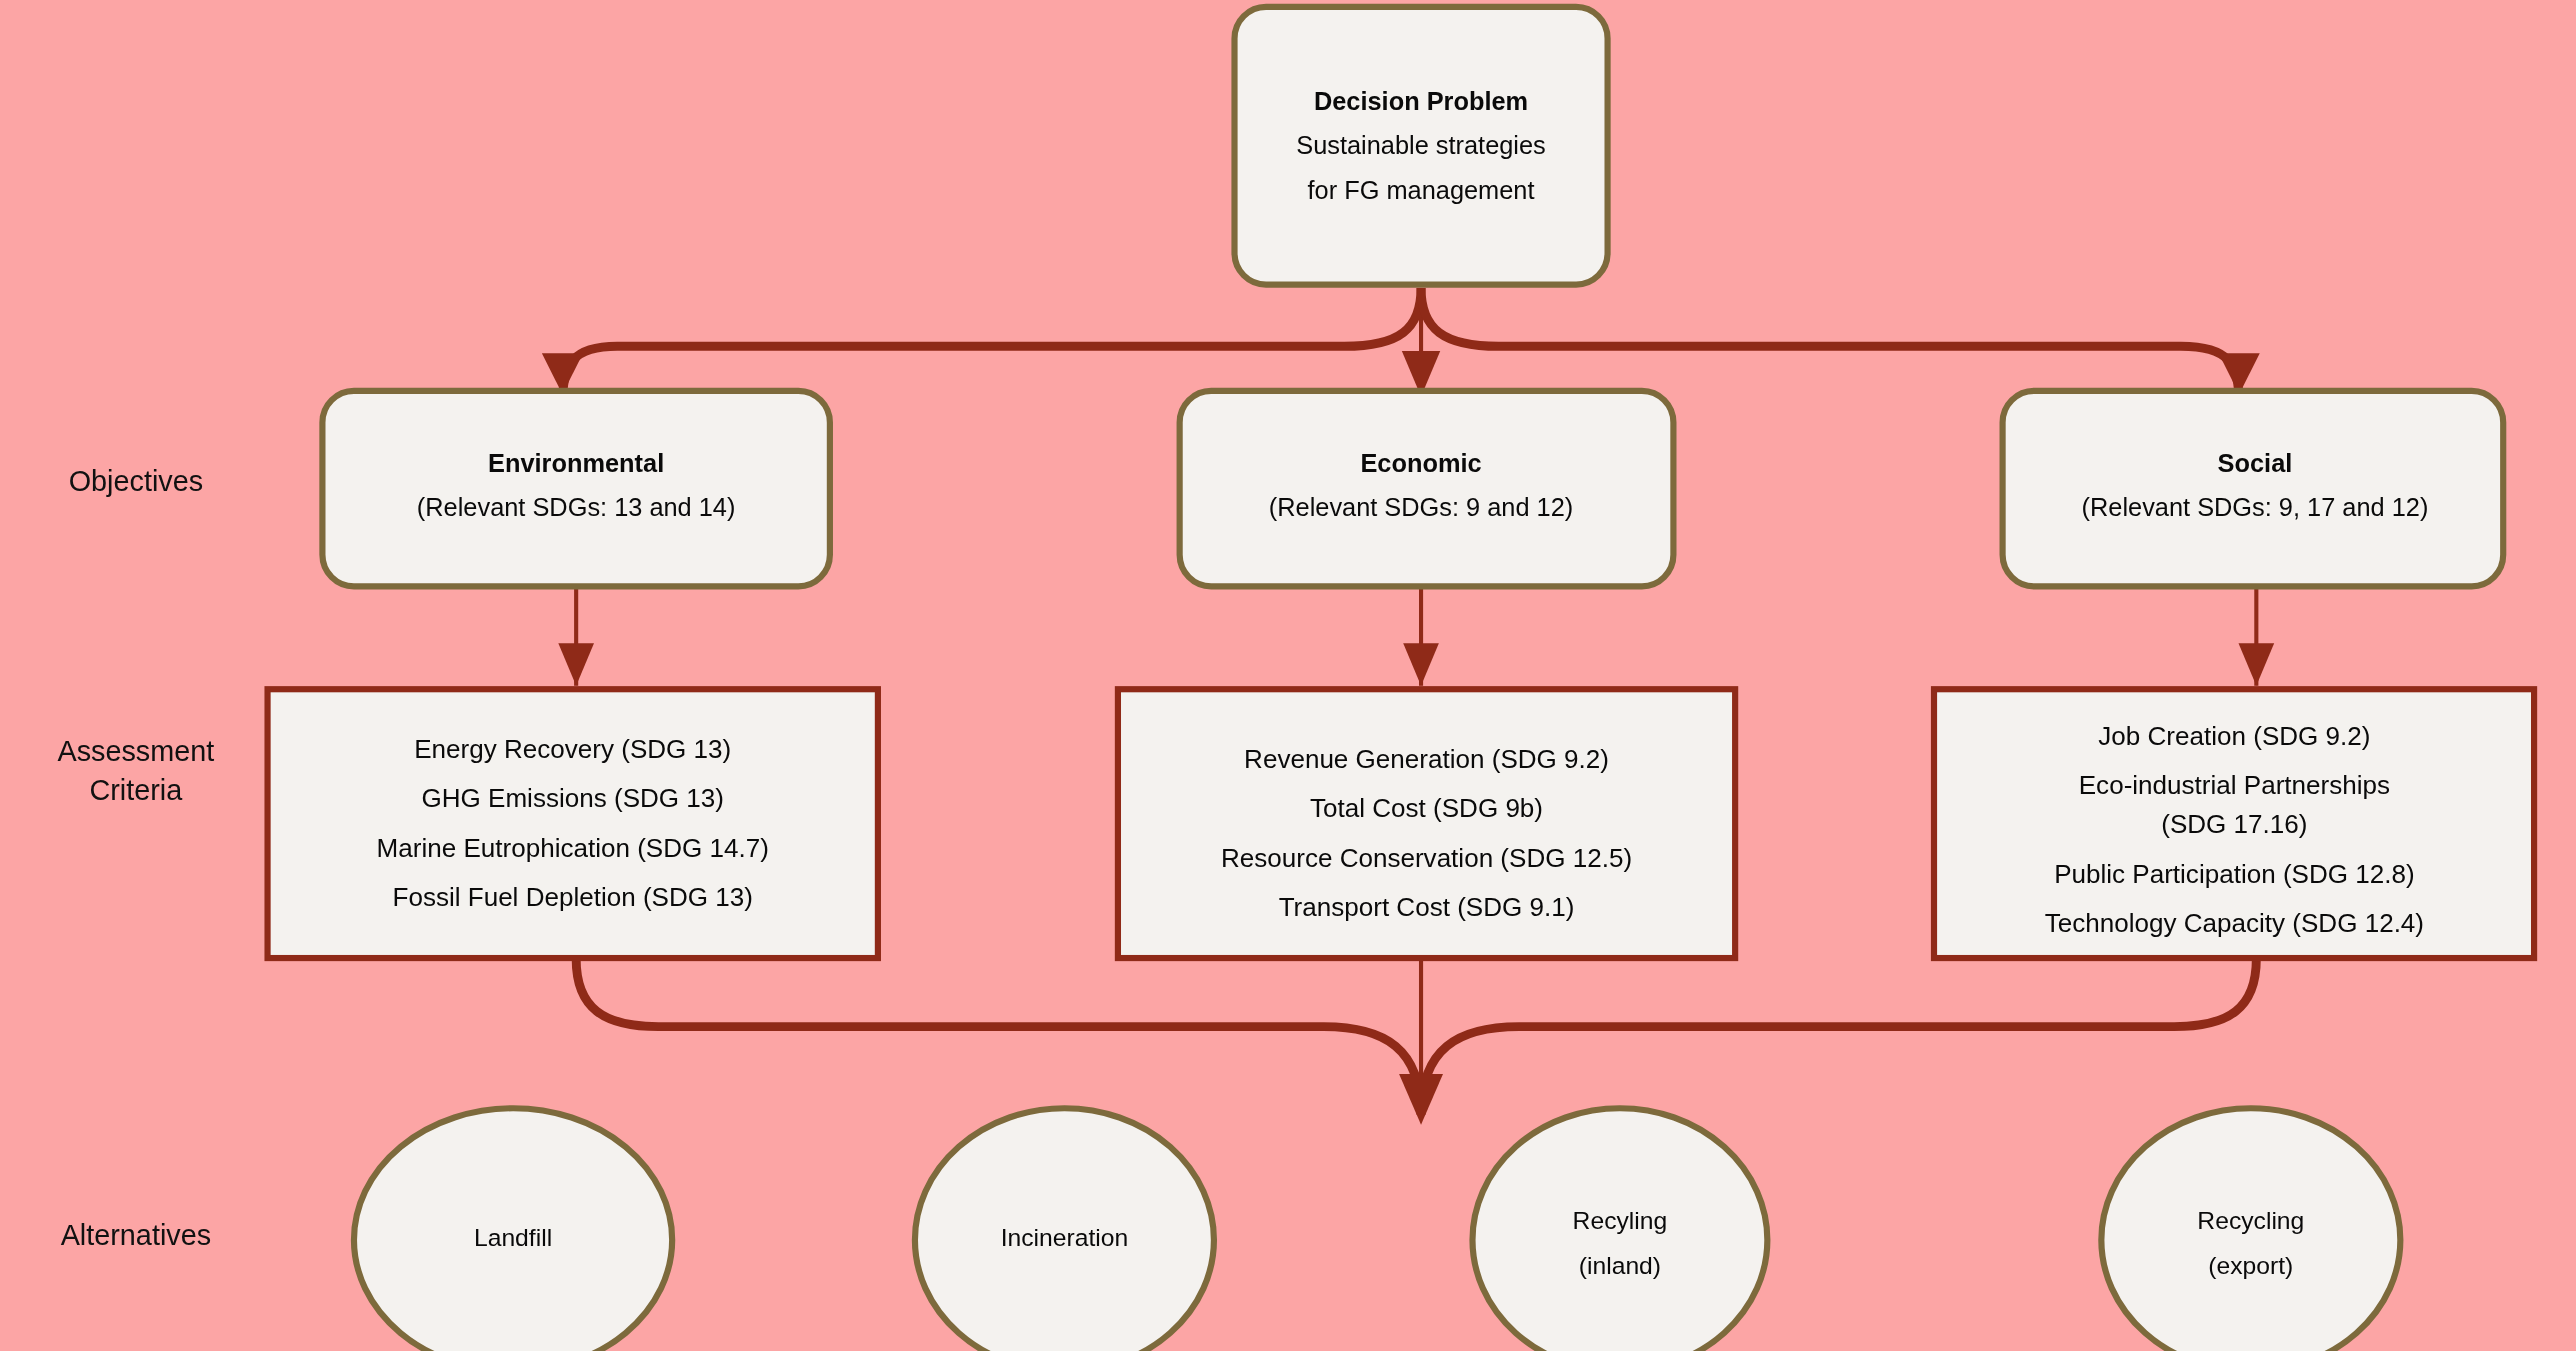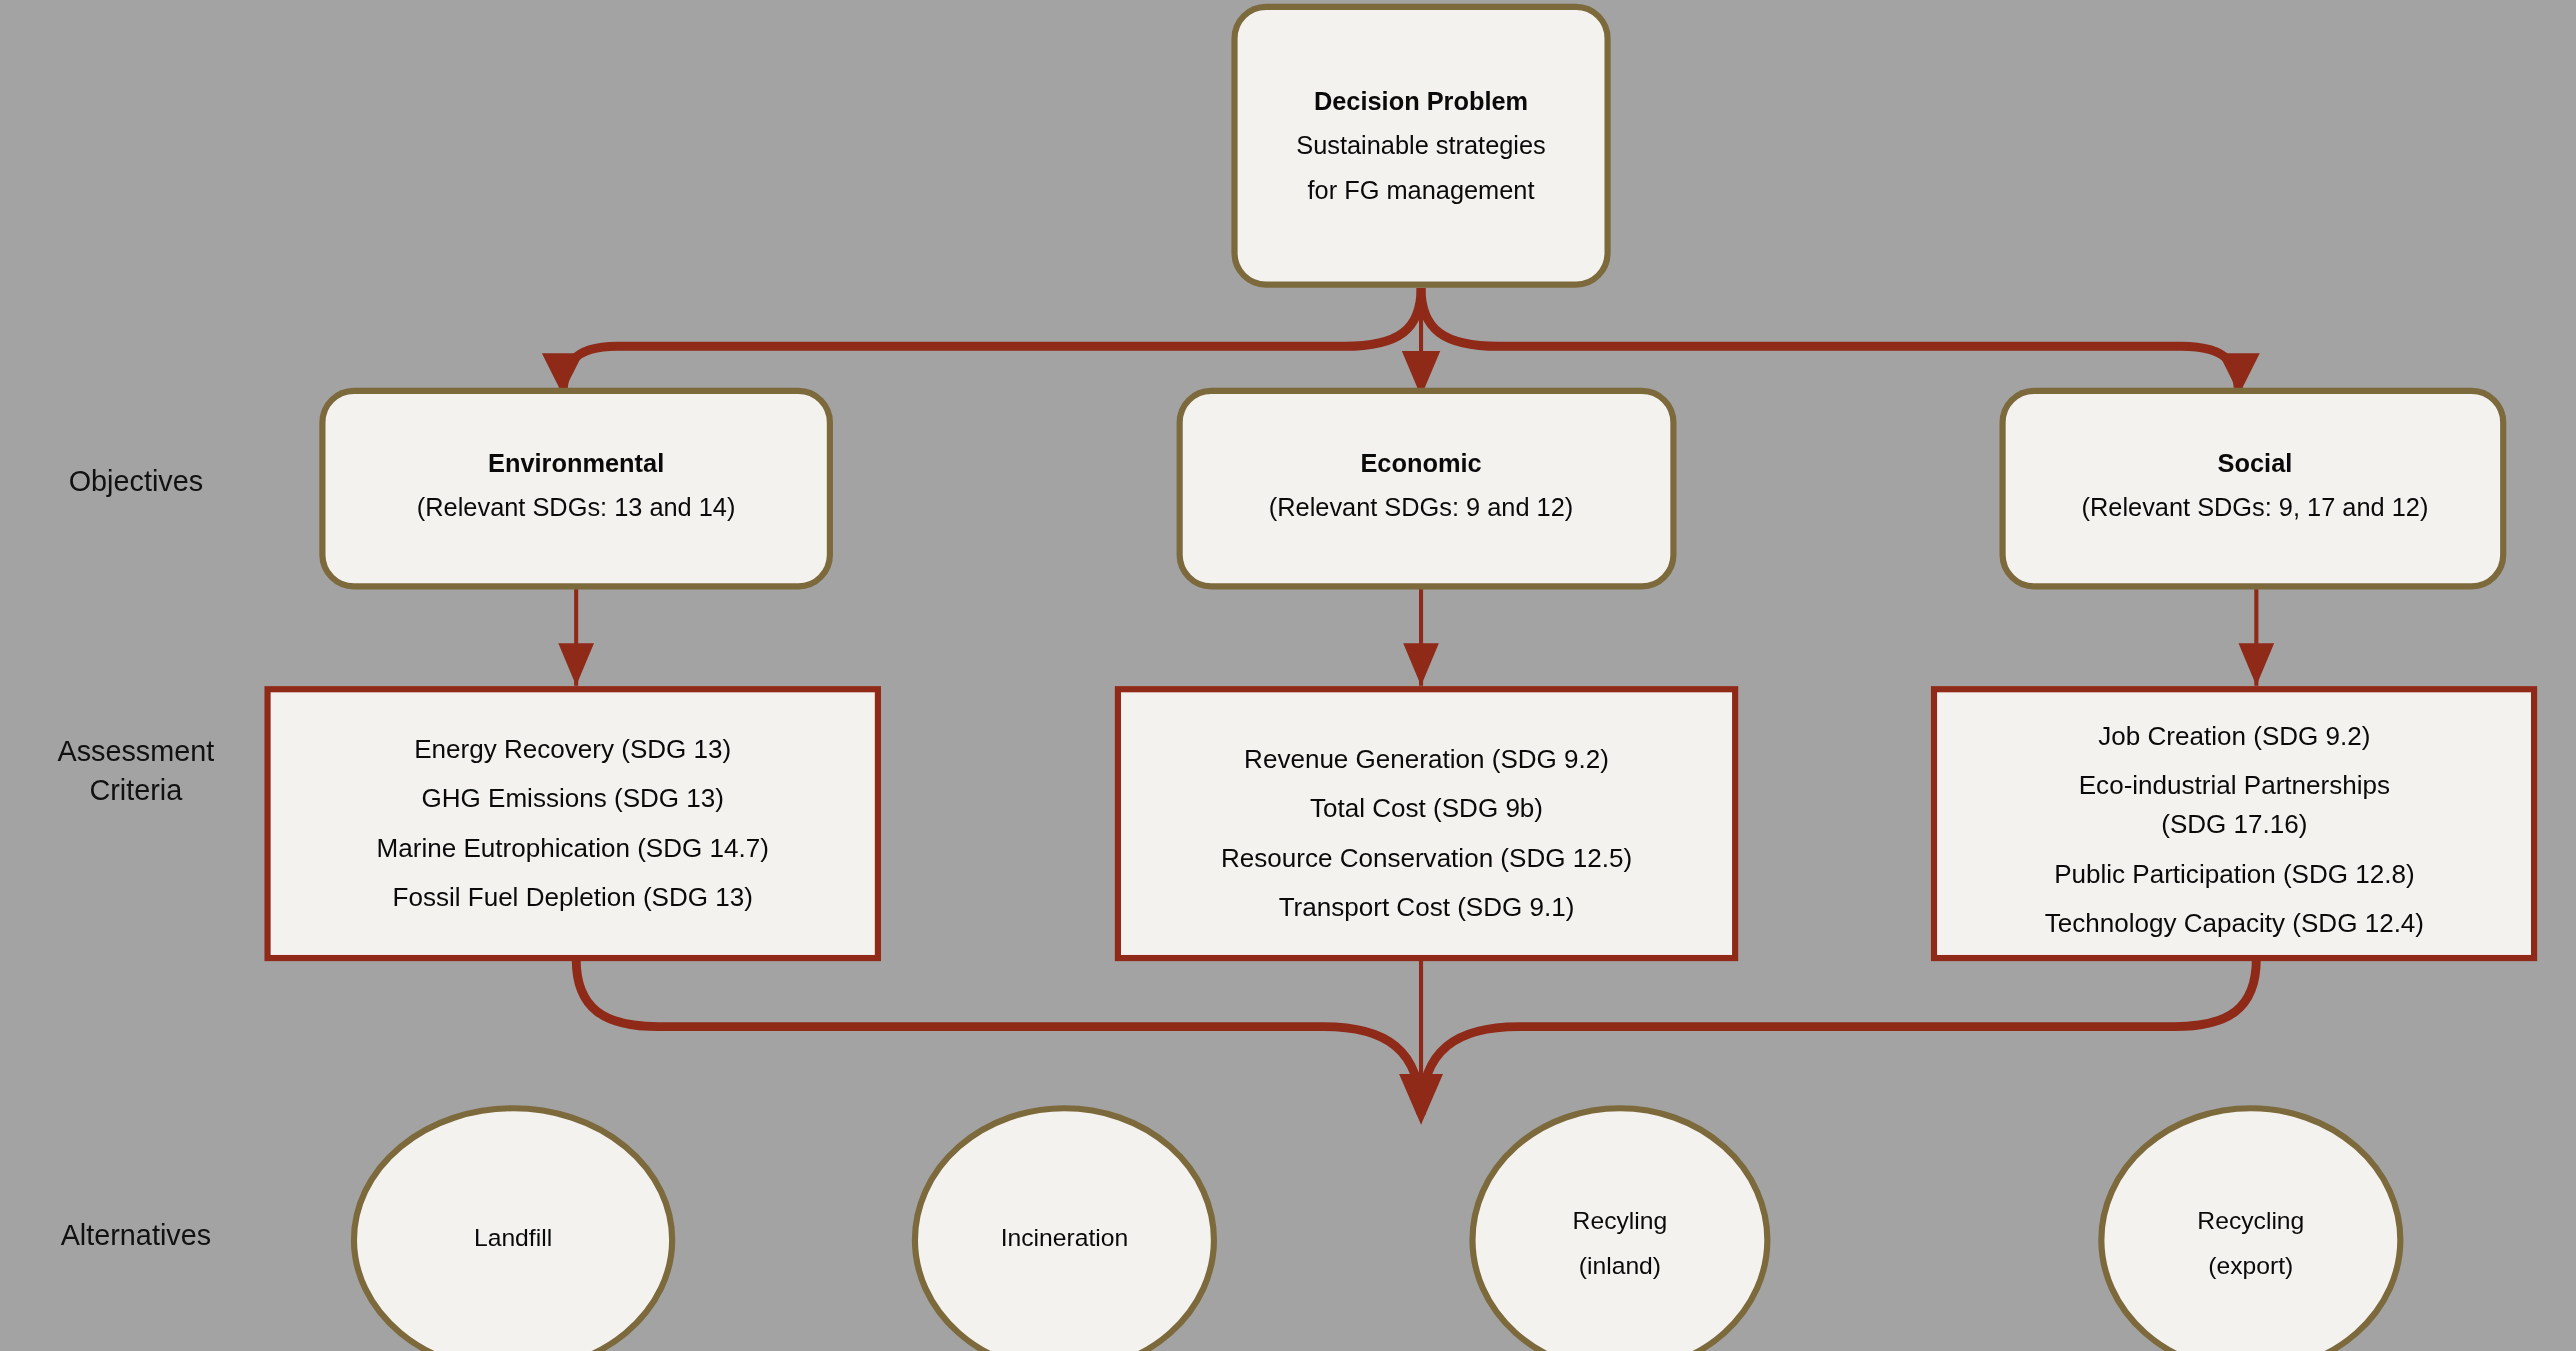--- a/index.html
+++ b/index.html
@@ -7,21 +7,21 @@
     padding: 0;
     background: #ffffff;
   }
   body {
     font-family: "Liberation Sans", sans-serif;
   }
   #stage {
     position: relative;
     width: 2576px;
     height: 1351px;
-    background: #a3a3a3;
+    background: #fca5a5;
     overflow: hidden;
   }
   svg.diagram {
     display: block;
     width: 2576px;
     height: 1351px;
   }
   .node-stroke-gold { stroke: #7d6a3c; stroke-width: 9; fill: #f4f2ef; }
   .node-stroke-red  { stroke: #8f2a18; stroke-width: 9; fill: #f4f2ef; }
   .conn {

